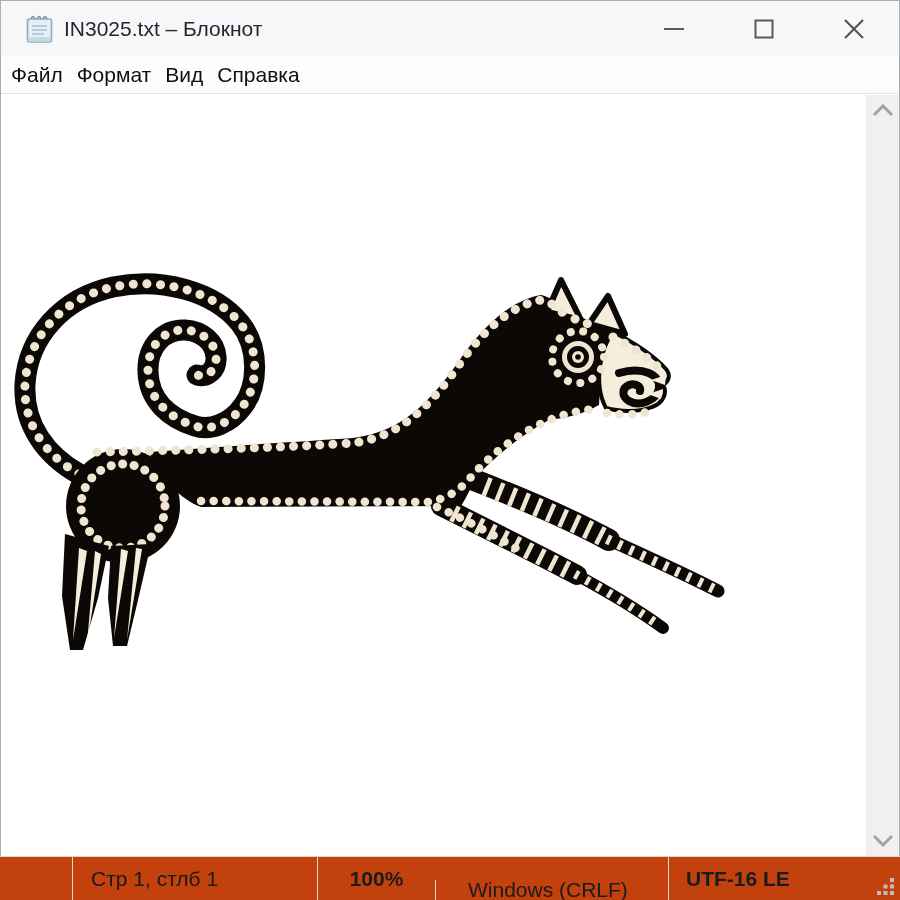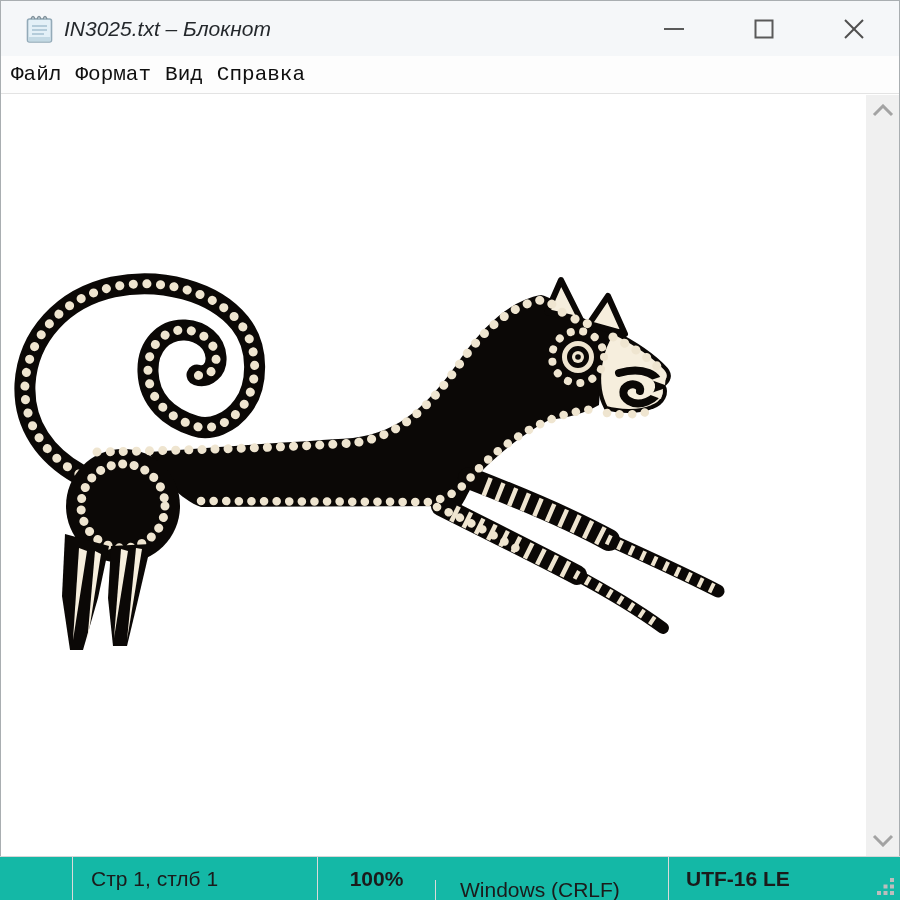--- a/index.html
+++ b/index.html
@@ -8,52 +8,52 @@
     font-family:"Liberation Sans", sans-serif;
     box-shadow:inset 0 0 0 1px #a9aeb1;
     overflow:hidden;
   }
   
   .titlebar{
     position:absolute;left:1px;top:1px;right:1px;height:55px;
     background:#f5f7f9;display:flex;align-items:center;
   }
   .app-icon{margin-left:25px;width:27px;height:31px;flex:0 0 auto;}
-  .title-text{margin-left:11px;font-size:21px;color:#24282c;white-space:nowrap;font-style:italic;}
+  .title-text{margin-left:11px;font-size:21px;color:#24282c;white-space:nowrap;}
   .controls{margin-left:auto;display:flex;height:100%;}
   .ctrl{width:90px;height:100%;display:flex;align-items:center;justify-content:center;}
   
   .menubar{
     position:absolute;left:1px;top:56px;right:1px;height:38px;
     background:#fdfdfd;display:flex;align-items:center;padding-left:3px;
-    border-bottom:1px solid #e3e3e3;box-sizing:border-box;font-family:Liberation Mono, monospace;
+    border-bottom:1px solid #e3e3e3;box-sizing:border-box;
   }
   .menu-item{font-size:21px;color:#101010;padding:0 7px;line-height:37px;cursor:default;}
   
   .content{
     position:absolute;left:1px;top:95px;right:1px;bottom:44px;background:#ffffff;
   }
   .art{position:absolute;left:0;top:0;}
   .vscroll{
     position:absolute;top:0;right:0;bottom:0;width:33px;background:#f0f0f0;
     display:flex;flex-direction:column;justify-content:space-between;align-items:center;
     padding:9px 0;box-sizing:border-box;
   }
   
   .statusbar{
-    position:absolute;left:0;right:0;bottom:0;height:44px;background:#14b8a6;
+    position:absolute;left:0;right:0;bottom:0;height:44px;background:#c2410c;
     border-top:1px solid #d6d6d6;box-sizing:border-box;
     display:flex;align-items:stretch;font-size:21px;color:#1b1b1b;
   }
   .cell{display:flex;align-items:center;box-sizing:border-box;}
   .cell + .cell{border-left:1px solid #dadada;}
   .c1{width:72px;}
   .c2{width:245px;padding-left:18px;}
   .c3{width:118px;justify-content:center;font-weight:bold;}
-  .c4{width:233px;padding-left:24px;margin-top:23px;}
+  .c4{width:233px;padding-left:32px;margin-top:23px;}
   .c5{flex:1;padding-left:17px;position:relative;font-weight:bold;}
   .grip{position:absolute;right:5px;bottom:4px;}
 </style>
 </head>
 <body>
 
 <div class="window">
 
   <div class="titlebar">
     <svg class="app-icon" viewBox="0 0 27 31">

